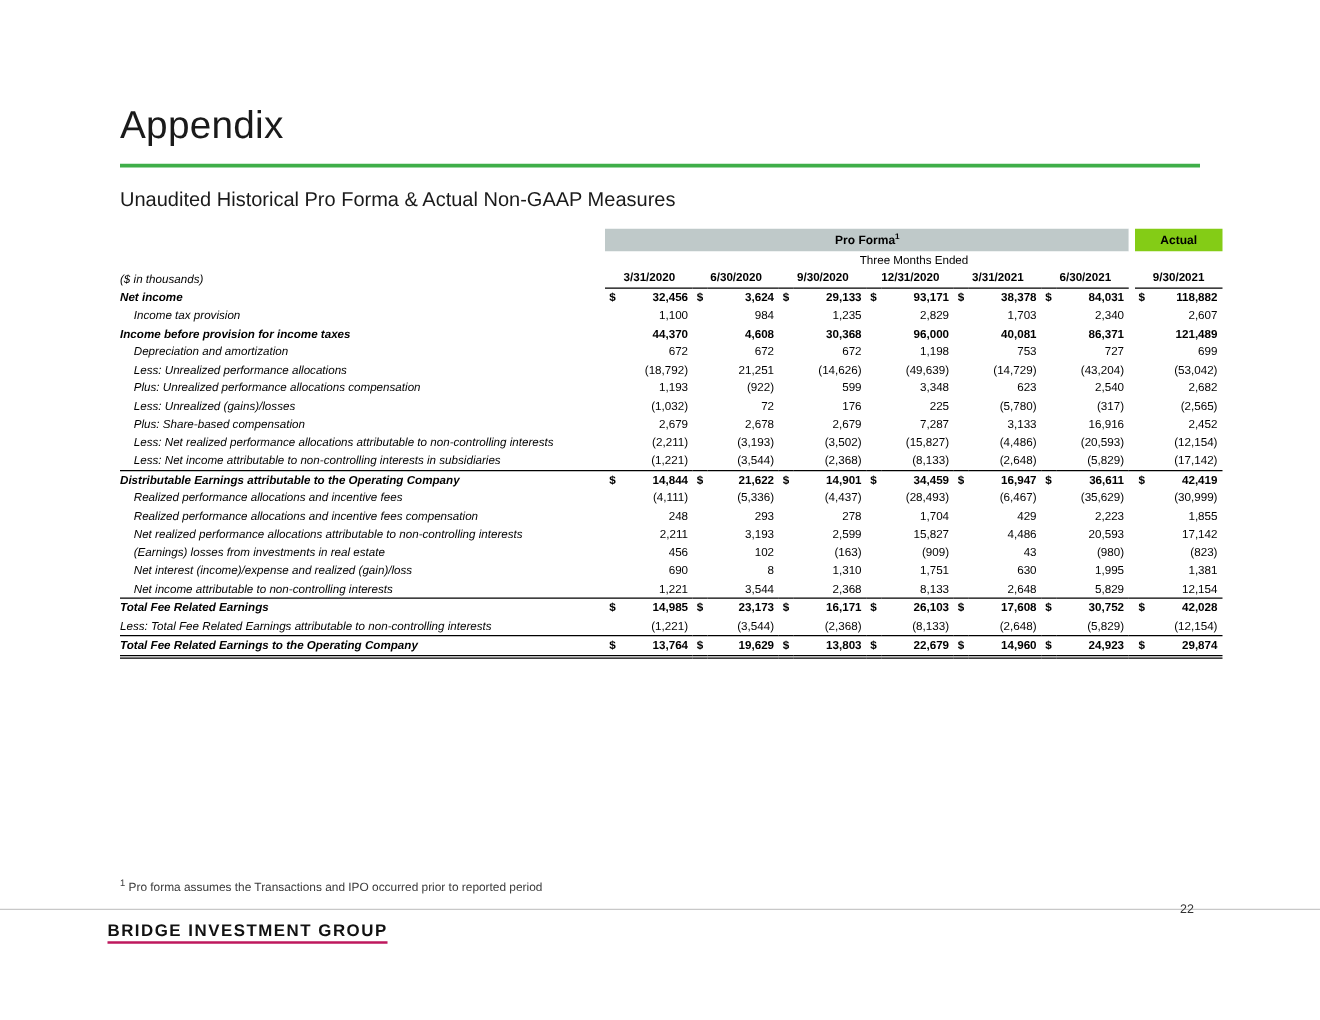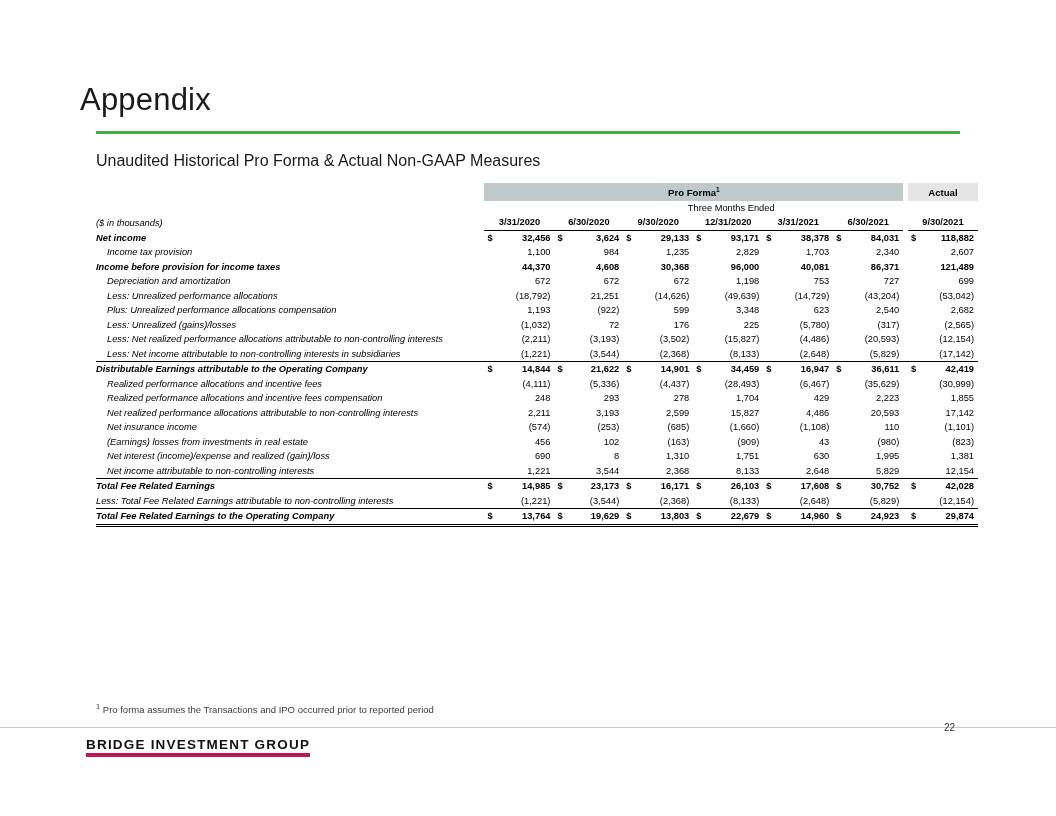--- a/index.html
+++ b/index.html
@@ -16,21 +16,21 @@
     overflow: hidden;
   }
   .slide {
     position: absolute;
     left: 0; top: 0;
     width: 1056px;
     height: 816px;
   }
   .title {
     position: absolute;
-    left: 80px;
+    left: 96px;
     top: 82px;
     font-size: 31px;
     font-weight: normal;
     letter-spacing: 0.2px;
     color: #1a1a1a;
     font-family: "Liberation Sans", sans-serif;
   }
   .title-rule {
     position: absolute;
     left: 96px;
@@ -82,21 +82,21 @@
   }
   .hdr-band {
     background: #bfc9c9;
     text-align: center;
     font-weight: bold;
     font-size: 9.6px;
     height: 15px;
     line-height: 15px;
   }
   .hdr-band.actual {
-    background: #e5e5e5;
+    background: #84cc16;
   }
   .hdr-spacer { background: #ffffff; width: 6px; }
   .hdr-three {
     text-align: center;
     font-weight: normal;
     font-size: 9.3px;
     height: 14px;
     line-height: 14px;
   }
   .hdr-date {
@@ -134,21 +134,21 @@
     color: #333;
   }
   .logo {
     position: absolute;
     left: 86px;
     top: 737px;
     font-size: 13.5px;
     font-weight: bold;
     letter-spacing: 1.2px;
     color: #111;
-    border-bottom: 4px solid #be185d;
+    border-bottom: 2px solid #be185d;
     padding-bottom: 1px;
     font-family: "Liberation Sans", sans-serif;
   }
   sup.fn { font-size: 6.5px; vertical-align: super; }
 </style>
 </head>
 <body>
 
 <div class="slide">
 
@@ -301,20 +301,38 @@
           <td class="num">225</td>
           <td class="cur"></td>
           <td class="num">(5,780)</td>
           <td class="cur"></td>
           <td class="num">(317)</td>
           <td class="hdr-spacer"></td>
           <td class="cur"></td>
           <td class="num">(2,565)</td>
         </tr>
         <tr>
+          <td class="lbl indent1">Plus: Share-based compensation</td>
+          <td class="cur"></td>
+          <td class="num">2,679</td>
+          <td class="cur"></td>
+          <td class="num">2,678</td>
+          <td class="cur"></td>
+          <td class="num">2,679</td>
+          <td class="cur"></td>
+          <td class="num">7,287</td>
+          <td class="cur"></td>
+          <td class="num">3,133</td>
+          <td class="cur"></td>
+          <td class="num">16,916</td>
+          <td class="hdr-spacer"></td>
+          <td class="cur"></td>
+          <td class="num">2,452</td>
+        </tr>
+        <tr>
           <td class="lbl indent1">Less: Net realized performance allocations attributable to non-controlling interests</td>
           <td class="cur"></td>
           <td class="num">(2,211)</td>
           <td class="cur"></td>
           <td class="num">(3,193)</td>
           <td class="cur"></td>
           <td class="num">(3,502)</td>
           <td class="cur"></td>
           <td class="num">(15,827)</td>
           <td class="cur"></td>
@@ -407,38 +425,20 @@
           <td class="num">2,599</td>
           <td class="cur"></td>
           <td class="num">15,827</td>
           <td class="cur"></td>
           <td class="num">4,486</td>
           <td class="cur"></td>
           <td class="num">20,593</td>
           <td class="hdr-spacer"></td>
           <td class="cur"></td>
           <td class="num">17,142</td>
-        </tr>
-        <tr>
-          <td class="lbl indent1">Net insurance income</td>
-          <td class="cur"></td>
-          <td class="num">(574)</td>
-          <td class="cur"></td>
-          <td class="num">(253)</td>
-          <td class="cur"></td>
-          <td class="num">(685)</td>
-          <td class="cur"></td>
-          <td class="num">(1,660)</td>
-          <td class="cur"></td>
-          <td class="num">(1,108)</td>
-          <td class="cur"></td>
-          <td class="num">110</td>
-          <td class="hdr-spacer"></td>
-          <td class="cur"></td>
-          <td class="num">(1,101)</td>
         </tr>
         <tr>
           <td class="lbl indent1">(Earnings) losses from investments in real estate</td>
           <td class="cur"></td>
           <td class="num">456</td>
           <td class="cur"></td>
           <td class="num">102</td>
           <td class="cur"></td>
           <td class="num">(163)</td>
           <td class="cur"></td>

